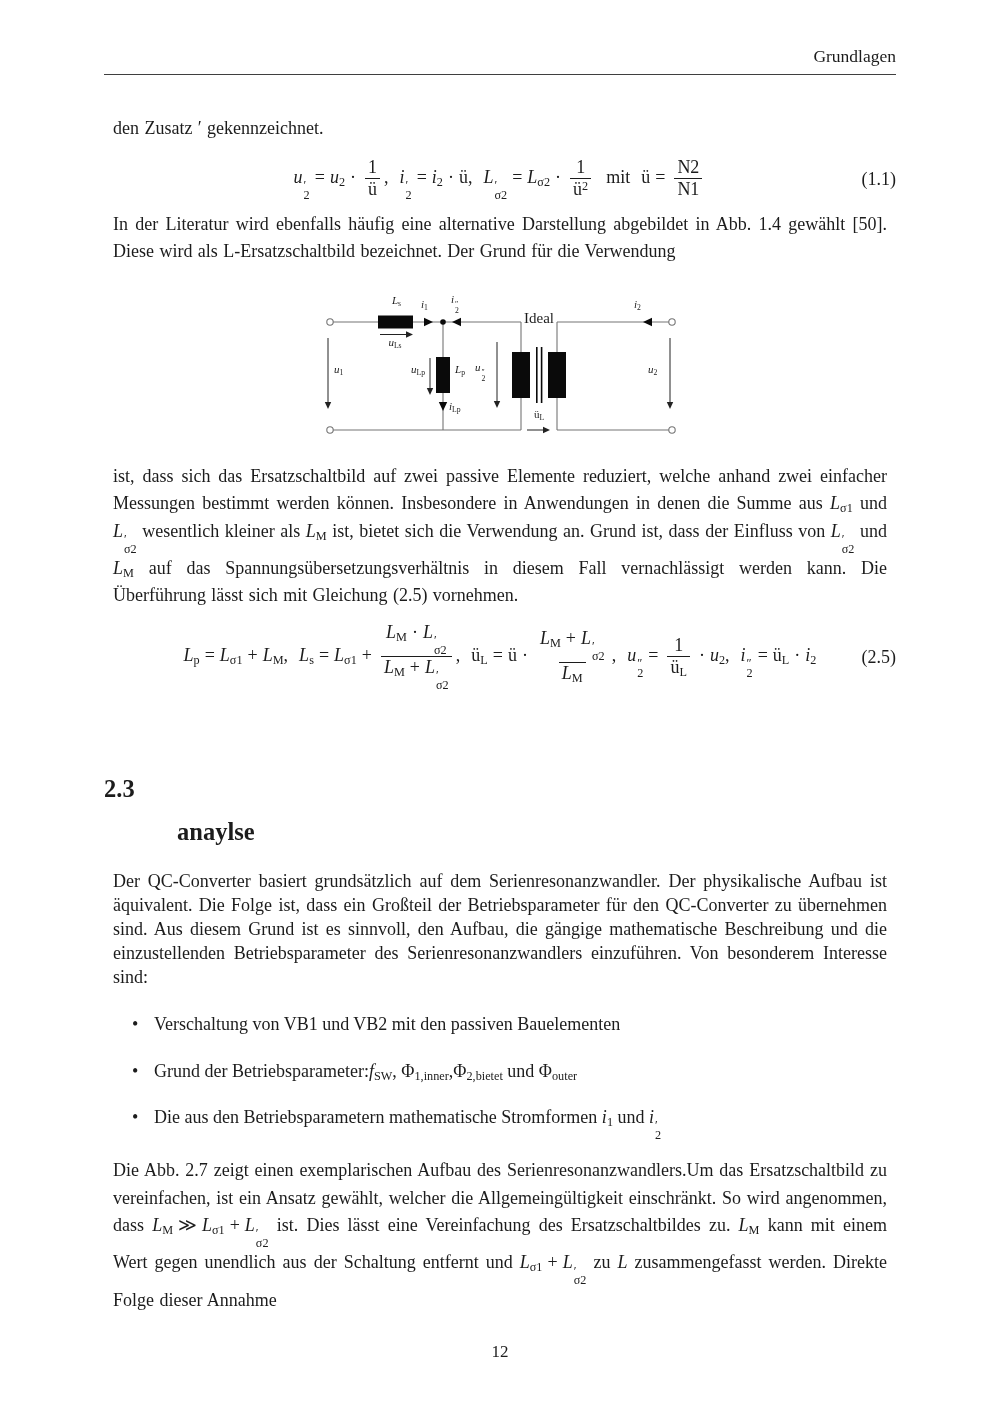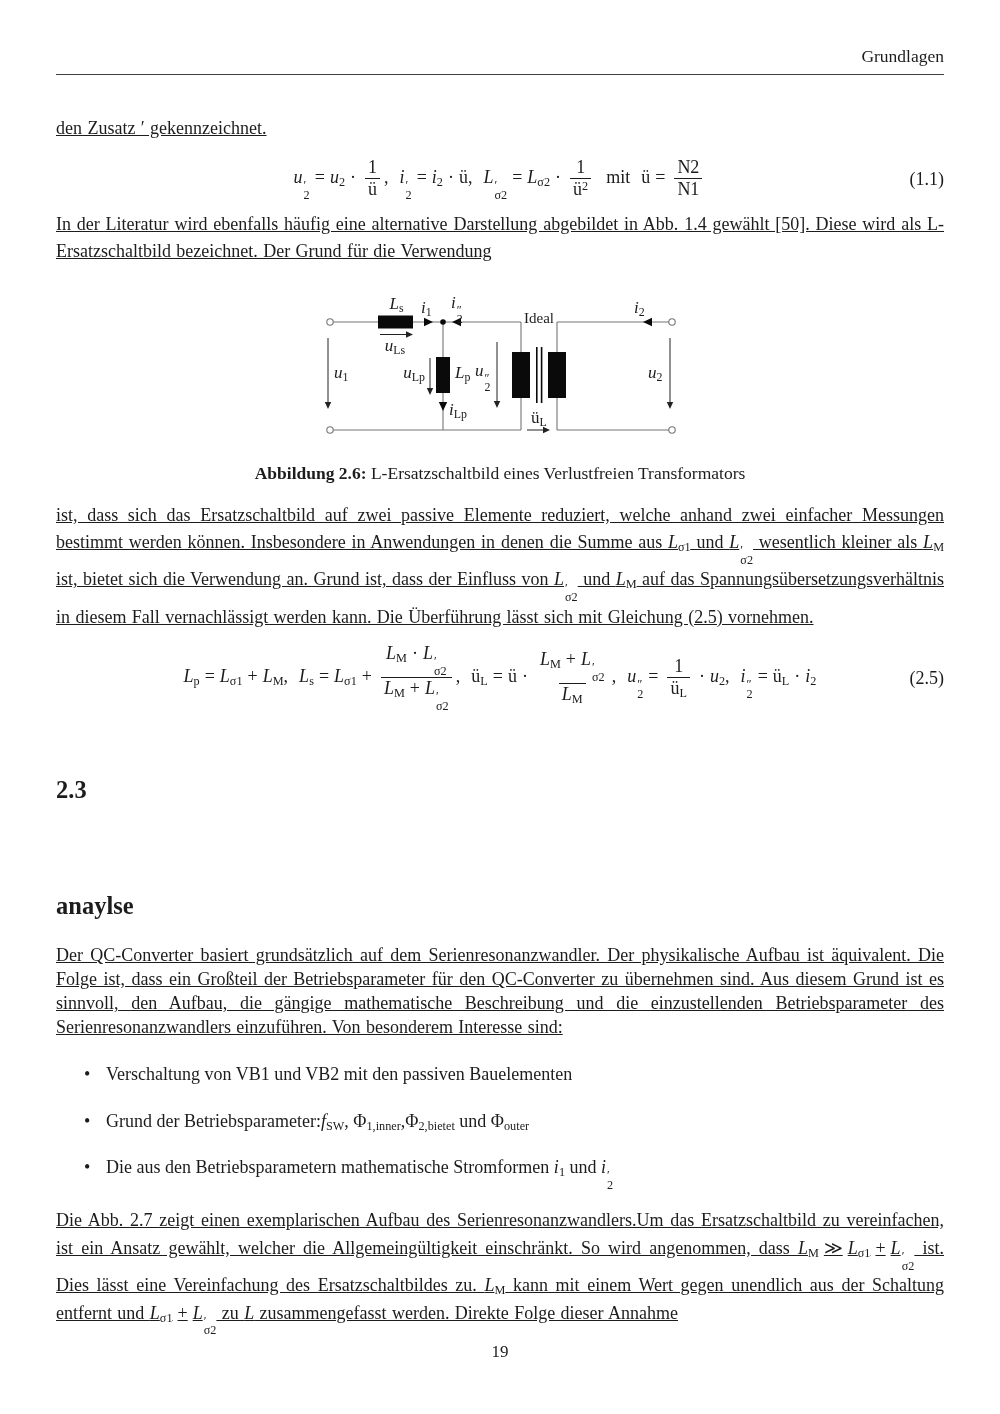--- a/index.html
+++ b/index.html
@@ -1,24 +1,24 @@
 <!DOCTYPE html>
 <html><head>
 <meta charset="utf-8">
 <style>
   html,body{margin:0;padding:0;}
   body{
     width:1000px;height:1414px;background:#ffffff;color:#1c1c1c;
     font-family:"Liberation Serif","DejaVu Serif",serif;
     font-size:18px;position:relative;overflow:hidden;
   }
-  .content{padding:0 56px;}
+  .content{padding:0 104px;}
   .running-head{padding-top:46px;text-align:right;font-size:17.5px;}
   .head-rule{border-bottom:1.5px solid #3f3f3f;margin-top:7px;}
-  p.body{margin:0;text-align:justify;line-height:27.5px;word-spacing:0.05em;text-decoration:underline;}
+  p.body{margin:9px;text-align:justify;line-height:27.5px;word-spacing:0.05em;}
   p.intro{margin-top:40px;text-align:left;}
   p.lit{margin-top:10px;}
   p.red{margin-top:18px;}
   p.qc{margin-top:16px;line-height:24px;}
   p.simpl{margin-top:16px;}
   
   .mv{font-style:italic;}
   sub,sup{font-size:68%;line-height:0;}
   sub{vertical-align:-0.28em;}
   sup{vertical-align:0.45em;}
@@ -35,27 +35,27 @@
   .eq25{margin-top:12px;}
   .eq-body{display:inline-block;white-space:nowrap;}
   .op{margin:0 5px;}
   .sep{margin-right:11px;}
   .mit{margin:0 11px;}
   .eq-tag{position:absolute;right:0;top:50%;transform:translateY(-50%);}
   
   .fig-wrap{margin:0;}
   .fig{position:relative;width:400px;height:155px;margin:24px auto 0;}
   .fig svg{position:absolute;left:0;top:0;}
-  .flabel{position:absolute;font-size:17px;line-height:1.05;white-space:nowrap;}
+  .flabel{position:absolute;font-size:11px;line-height:1.05;white-space:nowrap;}
   .flabel sub{font-size:70%;}
   .flabel .stk{font-size:70%;}
   .caption{margin-top:18px;text-align:center;font-size:17.5px;}
   .caption .cap-label{font-weight:bold;}
   
-  .section-heading{display:flex;margin:56px 0 0;font-size:24.5px;font-weight:bold;line-height:43px;flex-direction:column;}
+  .section-heading{display:flex;margin:76px 0 0;font-size:24.5px;font-weight:bold;line-height:43px;}
   .sec-num{width:73px;flex:0 0 73px;}
   
   .bullets{margin-top:22px;}
   .bullet{display:flex;margin:0 0 19px 28px;line-height:27.5px;}
   .bullet:last-child{margin-bottom:0;}
   .bullet .dot{width:22px;flex:0 0 22px;}
   .page-number{position:absolute;left:0;right:0;top:1342px;text-align:center;font-size:17px;}
 </style>
 </head>
 <body>
@@ -163,21 +163,20 @@
         <span class="flabel" style="left:175px;top:72px;"><span class="mv">u</span><span class="stk">
               <span class="up">″</span>
               <span class="dn">2</span>
             </span></span>
         <span class="flabel" style="left:149px;top:111px;"><span class="mv">i</span><sub>Lp</sub></span>
         <span class="flabel" style="left:220px;top:21px;width:38px;text-align:center;font-size:15px;"><span>Ideal</span></span>
         <span class="flabel" style="left:226px;top:119px;width:26px;text-align:center;"><span>ü</span><sub>L</sub></span>
         <span class="flabel" style="left:334px;top:9px;"><span class="mv">i</span><sub>2</sub></span>
         <span class="flabel" style="left:348px;top:74px;"><span class="mv">u</span><sub>2</sub></span>
       </div>
-      <figcaption class="caption"><span class="cap-label">Abbildung 2.6:</span><span> L-Ersatzschaltbild eines Verlustfreien Transformators</span></figcaption>
     </figure>
 
     <p class="body red"><span>ist, dass sich das Ersatzschaltbild auf zwei passive Elemente reduziert, welche anhand zwei einfacher Messungen bestimmt werden können. Insbesondere in Anwendungen in denen die Summe aus </span><span class="tok"><span class="mv">L</span><sub>σ1</sub></span><span> und </span><span class="tok"><span class="mv">L</span><span class="stk">
             <span class="up">′</span>
             <span class="dn">σ2</span>
           </span></span><span> wesentlich kleiner als </span><span class="tok"><span class="mv">L</span><sub>M</sub></span><span> ist, bietet sich die Verwendung an. Grund ist, dass der Einfluss von </span><span class="tok"><span class="mv">L</span><span class="stk">
             <span class="up">′</span>
             <span class="dn">σ2</span>
           </span></span><span> und </span><span class="tok"><span class="mv">L</span><sub>M</sub></span><span> auf das Spannungsübersetzungsverhältnis in diesem Fall vernachlässigt werden kann. Die Überführung lässt sich mit Gleichung (2.5) vornehmen.</span></p>
 
@@ -238,14 +237,14 @@
     <p class="body simpl"><span>Die Abb. 2.7 zeigt einen exemplarischen Aufbau des Serienresonanzwandlers.Um das Ersatzschaltbild zu vereinfachen, ist ein Ansatz gewählt, welcher die Allgemeingültigkeit einschränkt. So wird angenommen, dass </span><span class="tok"><span class="mv">L</span><sub>M</sub></span><span class="op">≫</span><span class="tok"><span class="mv">L</span><sub>σ1</sub></span><span class="op">+</span><span class="tok"><span class="mv">L</span><span class="stk">
             <span class="up">′</span>
             <span class="dn">σ2</span>
           </span></span><span> ist. Dies lässt eine Vereinfachung des Ersatzschaltbildes zu. </span><span class="tok"><span class="mv">L</span><sub>M</sub></span><span> kann mit einem Wert gegen unendlich aus der Schaltung entfernt und </span><span class="tok"><span class="mv">L</span><sub>σ1</sub></span><span class="op">+</span><span class="tok"><span class="mv">L</span><span class="stk">
             <span class="up">′</span>
             <span class="dn">σ2</span>
           </span></span><span> zu </span><span class="tok"><span class="mv">L</span></span><span> zusammengefasst werden. Direkte Folge dieser Annahme</span></p>
 
   </div>
 
-  <div class="page-number">19</div>
+  <div class="page-number">12</div>
 </div>
 
 </body></html>

